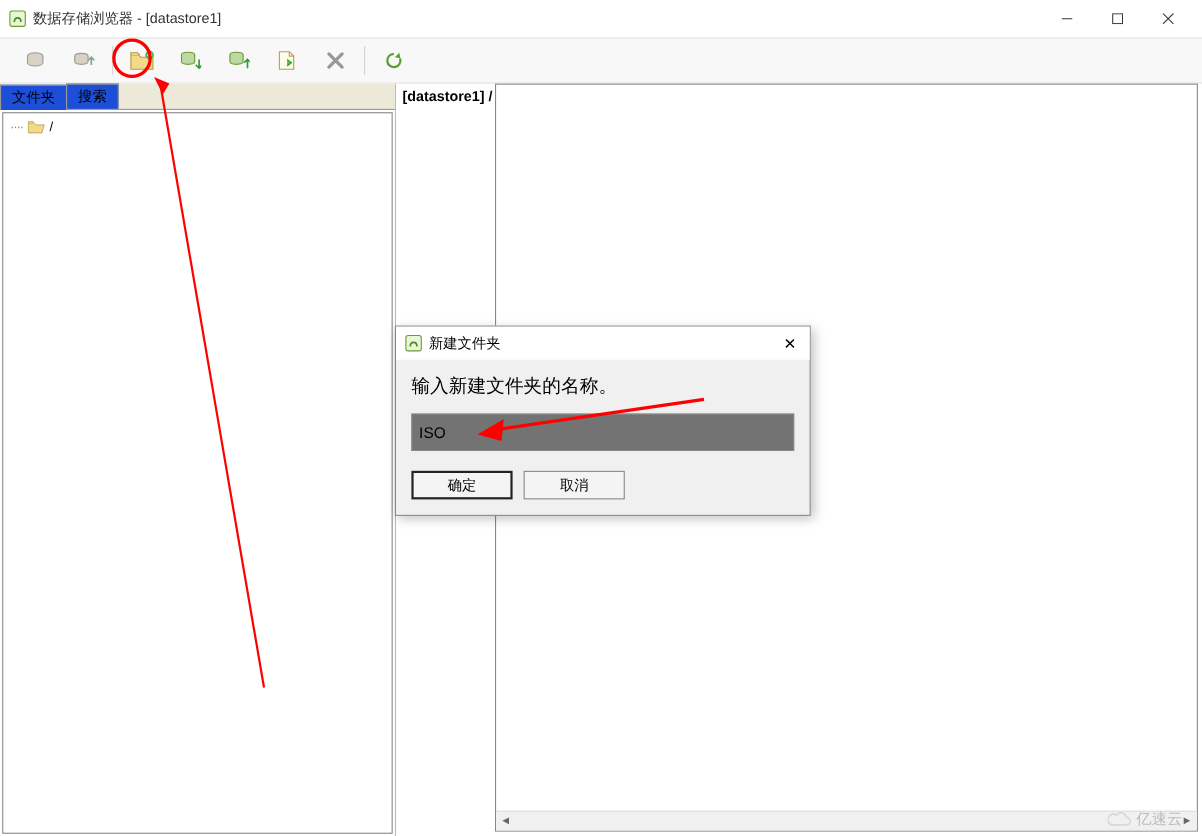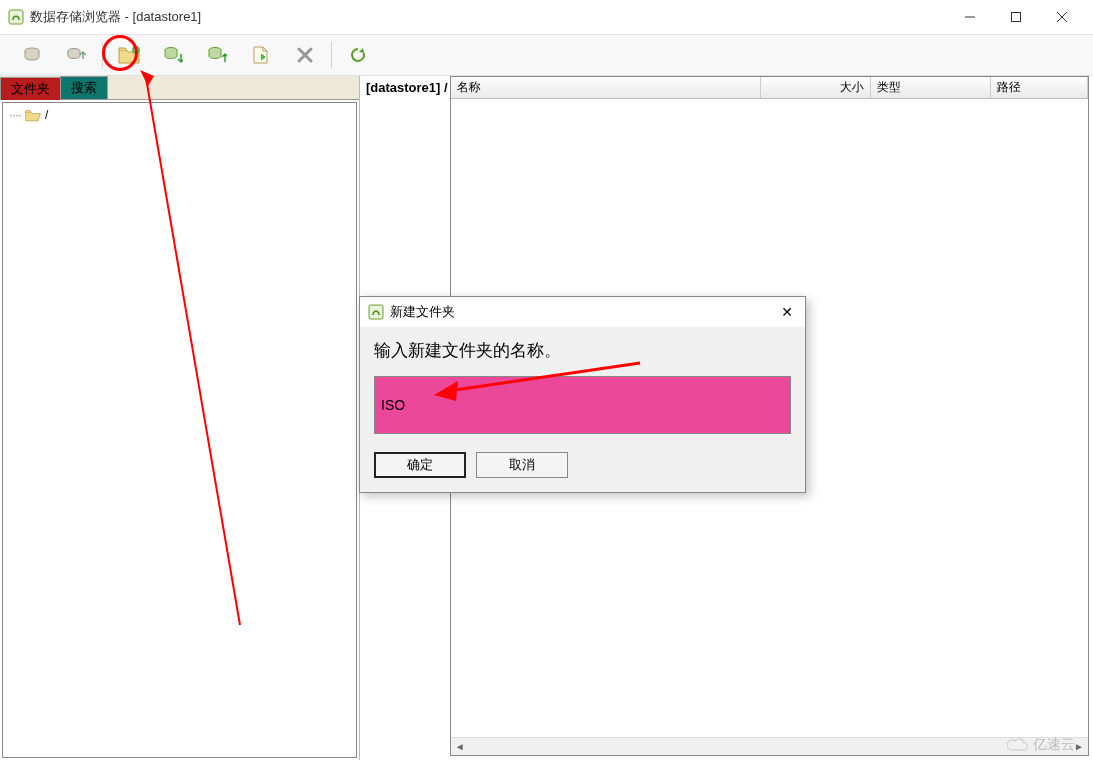--- a/index.html
+++ b/index.html
@@ -73,26 +73,26 @@
       display: flex;
       border-bottom: 1px solid #999;
       font-size: 13px;
       background: #ece9d8;
       height: 24px;
     }
     .tab {
       padding: 3px 10px;
       border: 1px solid #999;
       border-bottom: none;
-      background: #0f766e;
+      background: #1d4ed8;
       margin-right: -1px;
       display:flex; align-items:center;
     }
     .tab.active {
-      background: #b91c1c;
+      background: #1d4ed8;
       position: relative;
       top: 1px;
     }
     .tree {
       flex: 1;
       border: 1px solid #888;
       margin: 2px;
       padding: 4px;
       background: #fff;
       overflow: auto;
@@ -144,43 +144,43 @@
       background:#f0f0f0;
       display:flex;align-items:center;justify-content:space-between;
       border-top:1px solid #ddd;
     }
     .h-scroll .arrow{width:18px;text-align:center;color:#666;font-size:10px;}
 
     
     .dialog {
       position: absolute;
       left: 359px; top: 296px;
-      width: 447px;
+      width: 378px;
       background: #f0f0f0;
       border: 1px solid #888;
       box-shadow: 3px 3px 10px rgba(0,0,0,.25);
       z-index: 10;
     }
     .dlg-title {
       display:flex;align-items:center;
       padding: 6px 8px;
       background:#fff;
       font-size:13px;
     }
     .dlg-title .t { flex:1; margin-left:6px;}
     .dlg-close { font-size:14px; padding:0 4px; font-family: Arial;}
     .dlg-body { padding: 12px 14px 14px; }
     .dlg-msg { margin-bottom: 14px; font-size:17px;}
     .dlg-input {
       width: 100%;
       border: 1px solid #888;
-      padding: 20px 6px;
+      padding: 8px 6px;
       font-size: 14px;
       font-family: inherit;
-      background:#ec4899;
+      background:#737373;
     }
     .dlg-buttons {
       display:flex;justify-content:flex-start;gap:10px;
       margin-top: 18px;
     }
     .dlg-btn {
       width: 92px; height: 26px;
       background:#f4f4f4;
       border:1px solid #888;
       font-size:13px;
@@ -305,34 +305,20 @@
             <path d="M1 5V3h6l2 2" fill="#f3da8b" stroke="#b89b3e"></path>
           </svg>
         <span>/</span>
       </div>
     </div>
   </div>
 
   <div class="right-pane">
     <div class="path-label">[datastore1] /</div>
     <div class="list-area">
-      <div class="list-header">
-        <div class="lh-cell c-name">
-            <span>名称</span>
-          </div>
-        <div class="lh-cell c-size">
-            <span>大小</span>
-          </div>
-        <div class="lh-cell c-type">
-            <span>类型</span>
-          </div>
-        <div class="lh-cell c-path">
-            <span>路径</span>
-          </div>
-      </div>
       <div class="list-body"></div>
       <div class="h-scroll">
         <span class="arrow">◄</span>
         <span class="arrow">►</span>
       </div>
     </div>
   </div>
 </div>
 
 <div class="dialog">

